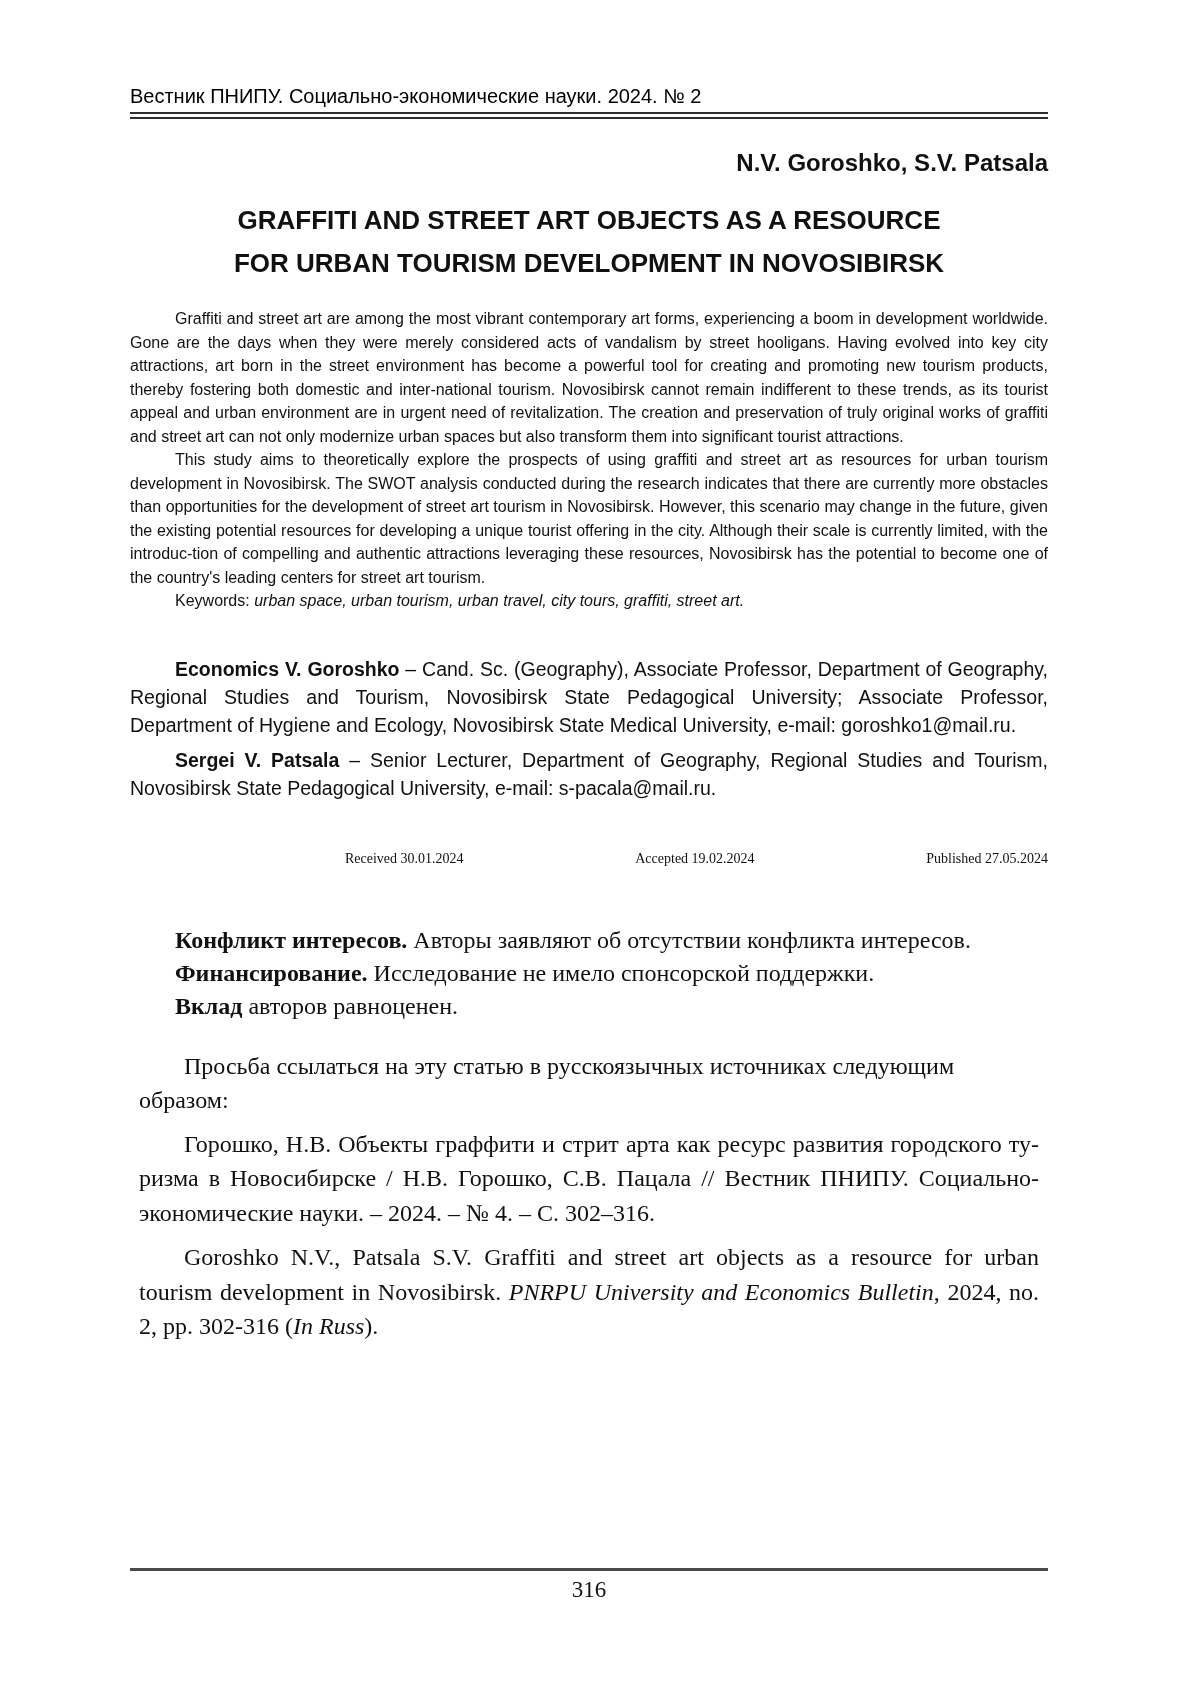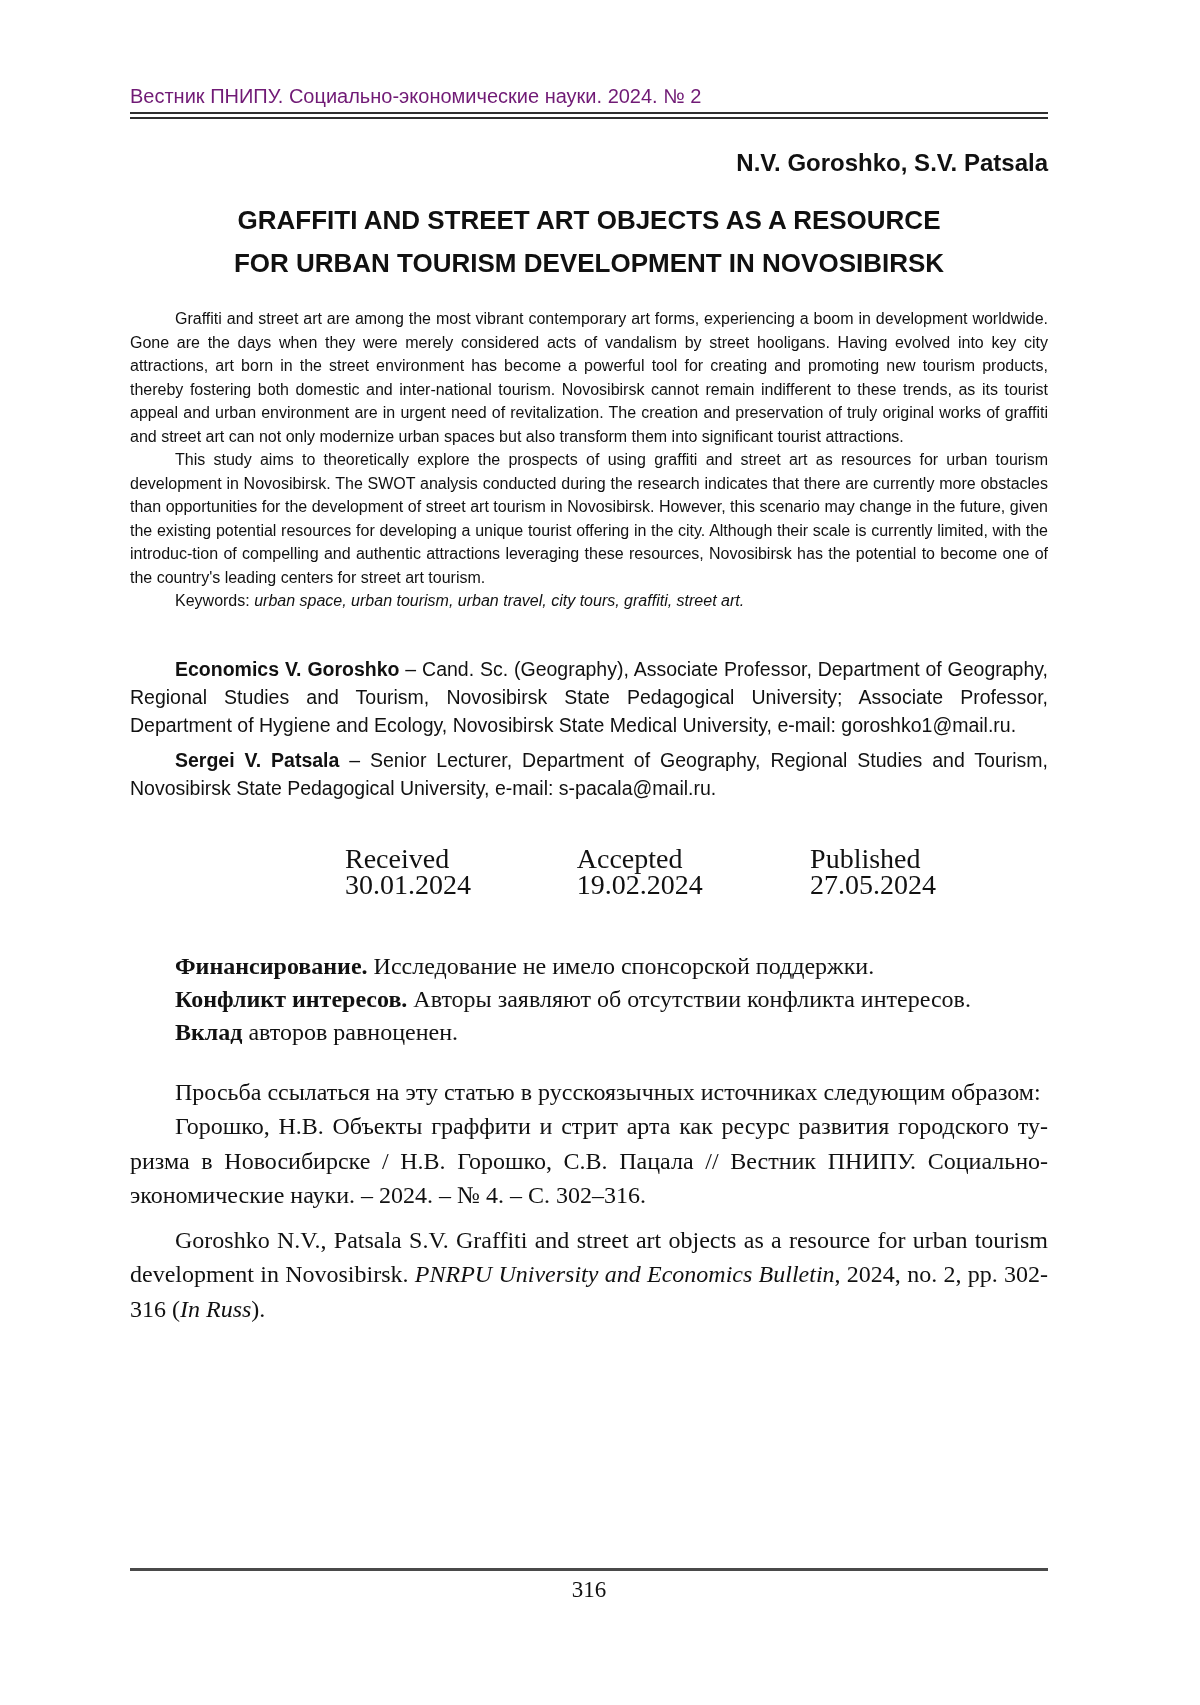--- a/index.html
+++ b/index.html
@@ -17,21 +17,21 @@
     left: 130px;
     top: 0;
     width: 918px;
   }
   
   .running-head {
     margin-top: 84px;
     font-family: "Liberation Sans", sans-serif;
     font-size: 20px;
     line-height: 24px;
-    color: #701a75;
+    color: #000000;
   }
   .rule-double {
     margin-top: 4px;
     height: 3px;
     border-top: 2px solid #2e2e2e;
     border-bottom: 2px solid #2e2e2e;
   }
   
   .byline {
     margin-top: 30px;
@@ -69,42 +69,42 @@
   }
   .bios p { margin: 0 0 7px 0; text-indent: 45px; }
   .bios b { font-weight: bold; }
   
   .dates {
     margin-top: 44px;
     padding-left: 215px;
     display: flex;
     justify-content: space-between;
     font-family: "Liberation Serif", serif;
-    font-size: 28px;
+    font-size: 14px;
     line-height: 26px;
   }
   
   .statements {
     margin-top: 52px;
     font-family: "Liberation Serif", serif;
     font-size: 24px;
     line-height: 33px;
   }
   .statements p { margin: 0; text-indent: 45px; }
   .statements b { font-weight: bold; }
   
   .cite {
     font-family: "Liberation Serif", serif;
     font-size: 24px;
     line-height: 34.5px;
     text-align: justify;
   }
   .cite-ru { margin-top: 26px; }
   .cite-en { margin-top: 10px; }
-  .cite p { margin: 0; text-indent: 45px; }
+  .cite p { margin: 9px; text-indent: 45px; }
   .cite .intro { text-align: left; }
   .cite i { font-style: italic; }
   
   .footer {
     position: absolute;
     left: 130px;
     top: 1568px;
     width: 918px;
   }
   .rule-footer {
@@ -146,22 +146,22 @@
       <p><b>Sergei V. Patsala</b> <span>– Senior Lecturer, Department of Geography, Regional Studies and Tourism, Novosibirsk State Pedagogical University, e-mail: s-pacala@mail.ru.</span></p>
     </div>
 
     <div class="dates">
       <span>Received 30.01.2024</span>
       <span>Accepted 19.02.2024</span>
       <span>Published 27.05.2024</span>
     </div>
 
     <div class="statements">
+      <p><b>Конфликт интересов.</b> <span>Авторы заявляют об отсутствии конфликта интересов.</span></p>
       <p><b>Финансирование.</b> <span>Исследование не имело спонсорской поддержки.</span></p>
-      <p><b>Конфликт интересов.</b> <span>Авторы заявляют об отсутствии конфликта интересов.</span></p>
       <p><b>Вклад</b> <span>авторов равноценен.</span></p>
     </div>
 
     <div class="cite cite-ru">
       <p class="intro">Просьба ссылаться на эту статью в русскоязычных источниках следующим образом:</p>
       <p>Горошко, Н.В. Объекты граффити и стрит арта как ресурс развития городского ту-ризма в Новосибирске / Н.В. Горошко, С.В. Пацала // Вестник ПНИПУ. Социально-экономические науки. – 2024. – № 4. – С. 302–316.</p>
     </div>
 
     <div class="cite cite-en">
       <p><span>Goroshko N.V., Patsala S.V. Graffiti and street art objects as a resource for urban tourism development in Novosibirsk. </span><i>PNRPU University and Economics Bulletin</i><span>, 2024, no. 2, pp. 302-316 (</span><i>In Russ</i><span>).</span></p>

